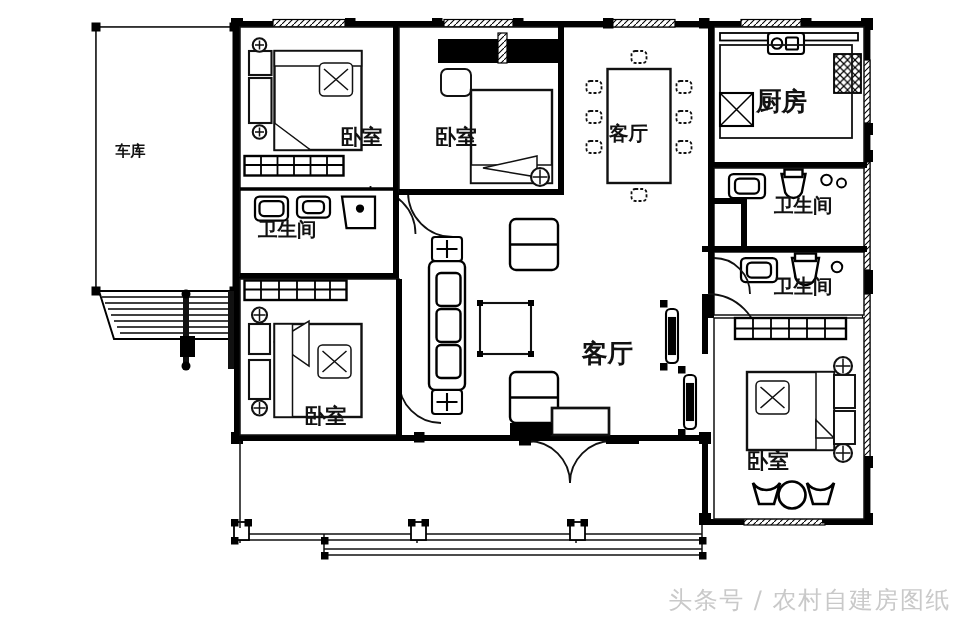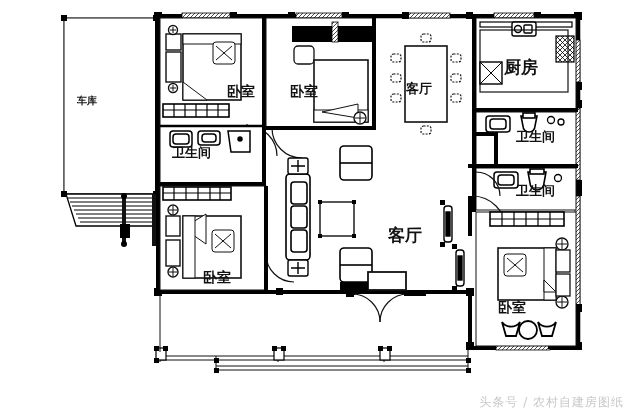--- a/index.html
+++ b/index.html
@@ -1,19 +1,19 @@
 <!DOCTYPE html>
 <html><head>
 <meta charset="utf-8">
 <style>
   html,body{margin:0;padding:0;background:#ffffff;}
   body{font-family:"DejaVu Sans","Liberation Sans",sans-serif;}
   #stage{position:relative;width:640px;height:417px;background:#fff;overflow:hidden;}
   #plan{position:absolute;left:0;top:0;width:640px;height:417px;}
-  .wm{position:absolute;right:16px;bottom:6px;font-size:12px;color:#c9c9c9;letter-spacing:1px;
+  .wm{position:absolute;right:6px;bottom:6px;font-size:16px;color:#c9c9c9;letter-spacing:1px;
       font-family:"DejaVu Sans","Liberation Sans",sans-serif;white-space:nowrap;}
   .lbl{position:absolute;color:#111;font-weight:600;white-space:nowrap;
        font-family:"DejaVu Sans","Liberation Sans",sans-serif;}
 </style>
 </head>
 <body>
 
 <div id="stage">
 
   <svg id="plan" viewBox="0 0 640 417" xmlns="http://www.w3.org/2000/svg">

